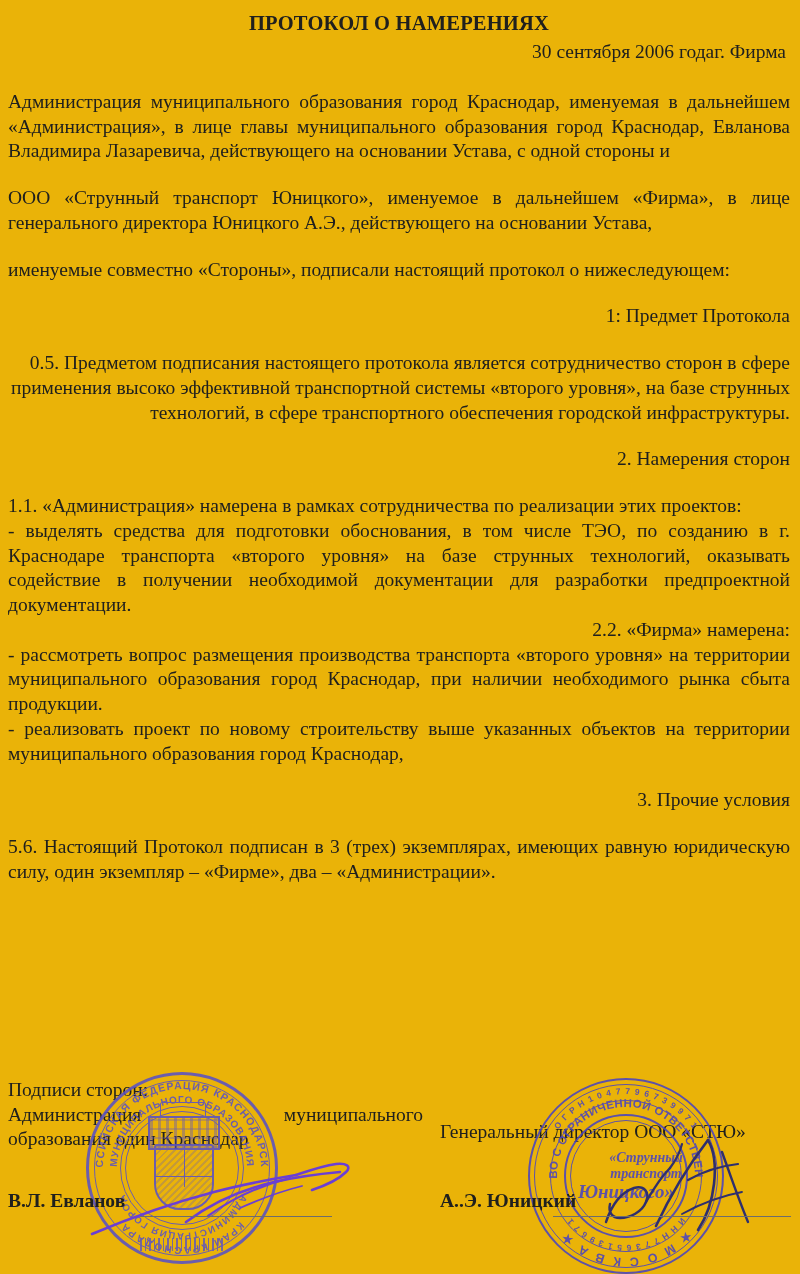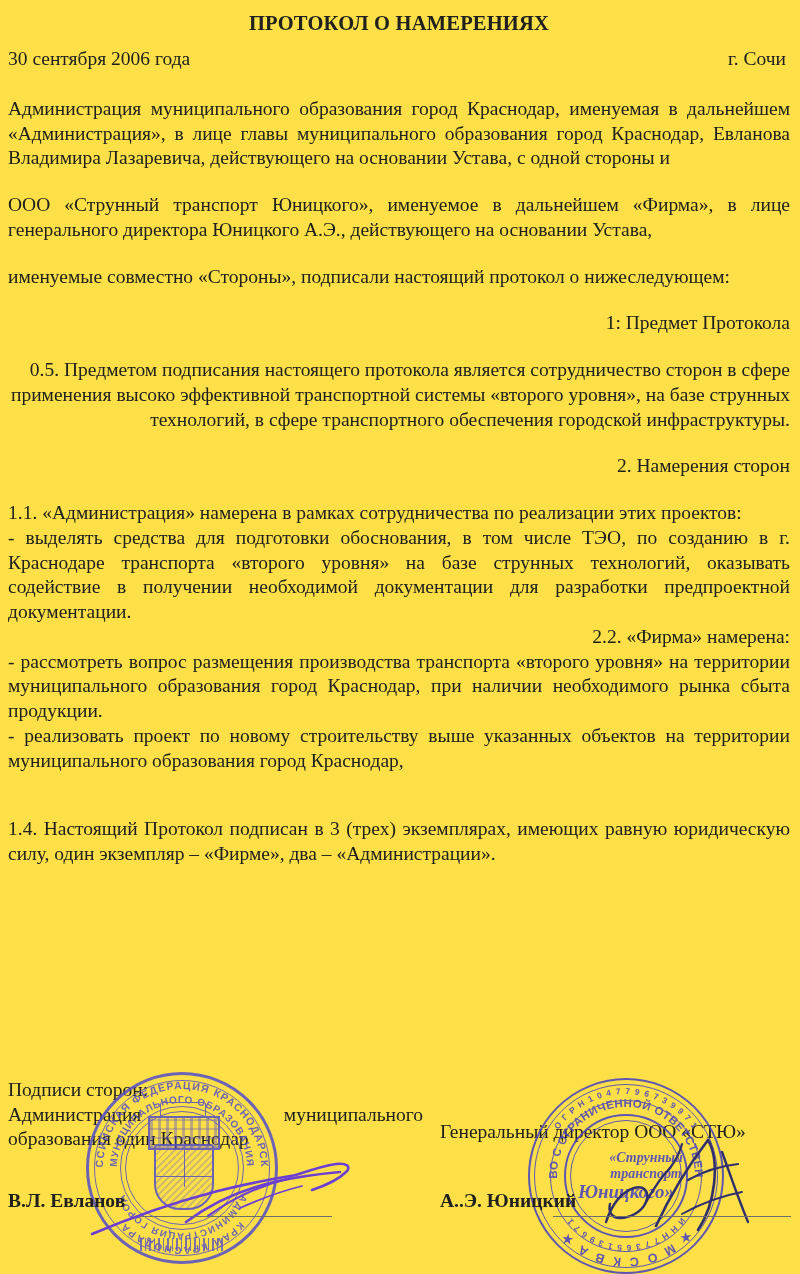--- a/index.html
+++ b/index.html
@@ -9,44 +9,44 @@
     background: #ffffff;
   }
   body {
     font-family: "Liberation Serif", "DejaVu Serif", serif;
     color: #20201e;
   }
   #page {
     position: relative;
     width: 800px;
     height: 1274px;
-    background: #fde047;
+    background: #eab308;
     overflow: hidden;
   }
   #doc {
     position: absolute;
     left: 0; top: 0;
     width: 800px;
     padding: 8px 10px 0 8px;
     box-sizing: border-box;
   }
   .title {
     text-align: center;
     font-weight: bold;
     font-size: 20.5px;
     letter-spacing: 0.2px;
     margin: 4px 0 2px 0;
     line-height: 1.15;
   }
   .datebar {
     display: flex;
-    justify-content: space-between;
+    justify-content: flex-end;
     align-items: baseline;
     font-size: 19.5px;
-    margin: 11px 0 0 0;
+    margin: 4px 0 0 0;
     line-height: 1.25;
   }
   .datebar .place { padding-right: 4px; }
 
   p.para {
     font-size: 19.5px;
     line-height: 1.27;
     margin: 0;
   }
   .just { text-align: justify; text-align-last: left; }
@@ -247,21 +247,21 @@
 <body>
 
 <div id="page">
 
   <div id="doc">
 
     <div class="title">ПРОТОКОЛ О НАМЕРЕНИЯХ</div>
 
     <div class="datebar">
       <span class="date">30 сентября 2006 года</span>
-      <span class="place">г. Сочи</span>
+      <span class="place">г. Фирма</span>
     </div>
 
     <div class="gap-lg"></div>
     <p class="para just">Администрация муниципального образования город Краснодар, именуемая в дальнейшем «Администрация», в лице главы муниципального образования город Краснодар, Евланова Владимира Лазаревича, действующего на основании Устава, с одной стороны и</p>
 
     <div class="gap-md"></div>
     <p class="para just">ООО «Струнный транспорт Юницкого», именуемое в дальнейшем «Фирма», в лице генерального директора Юницкого А.Э., действующего на основании Устава,</p>
 
     <div class="gap-md"></div>
     <p class="para just">именуемые совместно «Стороны», подписали настоящий протокол о нижеследующем:</p>
@@ -276,23 +276,24 @@
     <p class="para left">2. Намерения сторон</p>
 
     <div class="gap-md"></div>
     <p class="para just">1.1. «Администрация» намерена в рамках сотрудничества по реализации этих проектов:</p>
     <p class="para just">- выделять средства для подготовки  обоснования, в том числе ТЭО, по созданию в г. Краснодаре транспорта «второго уровня» на базе струнных технологий, оказывать содействие в получении необходимой документации для разработки предпроектной документации.</p>
     <p class="para left">2.2. «Фирма» намерена:</p>
     <p class="para just">- рассмотреть вопрос размещения производства транспорта «второго уровня» на территории муниципального образования город Краснодар, при наличии необходимого рынка сбыта продукции.</p>
     <p class="para just">- реализовать проект по новому строительству выше указанных объектов на территории муниципального образования город Краснодар,</p>
 
     <div class="gap-md"></div>
-
-    <div class="gap-md"></div>
-    <p class="para just">1.4. Настоящий Протокол подписан в 3 (трех) экземплярах, имеющих равную юридическую силу, один экземпляр – «Фирме», два – «Администрации».</p>
+    <p class="para left">3. Прочие условия</p>
+
+    <div class="gap-md"></div>
+    <p class="para just">5.6. Настоящий Протокол подписан в 3 (трех) экземплярах, имеющих равную юридическую силу, один экземпляр – «Фирме», два – «Администрации».</p>
 
   </div>
 
   <div id="signblock">
 
     <div class="sig-col sig-left">
       <div>Подписи сторон:</div>
       <div class="row-just">
         <span>Администрация</span>
         <span>муниципального</span>

